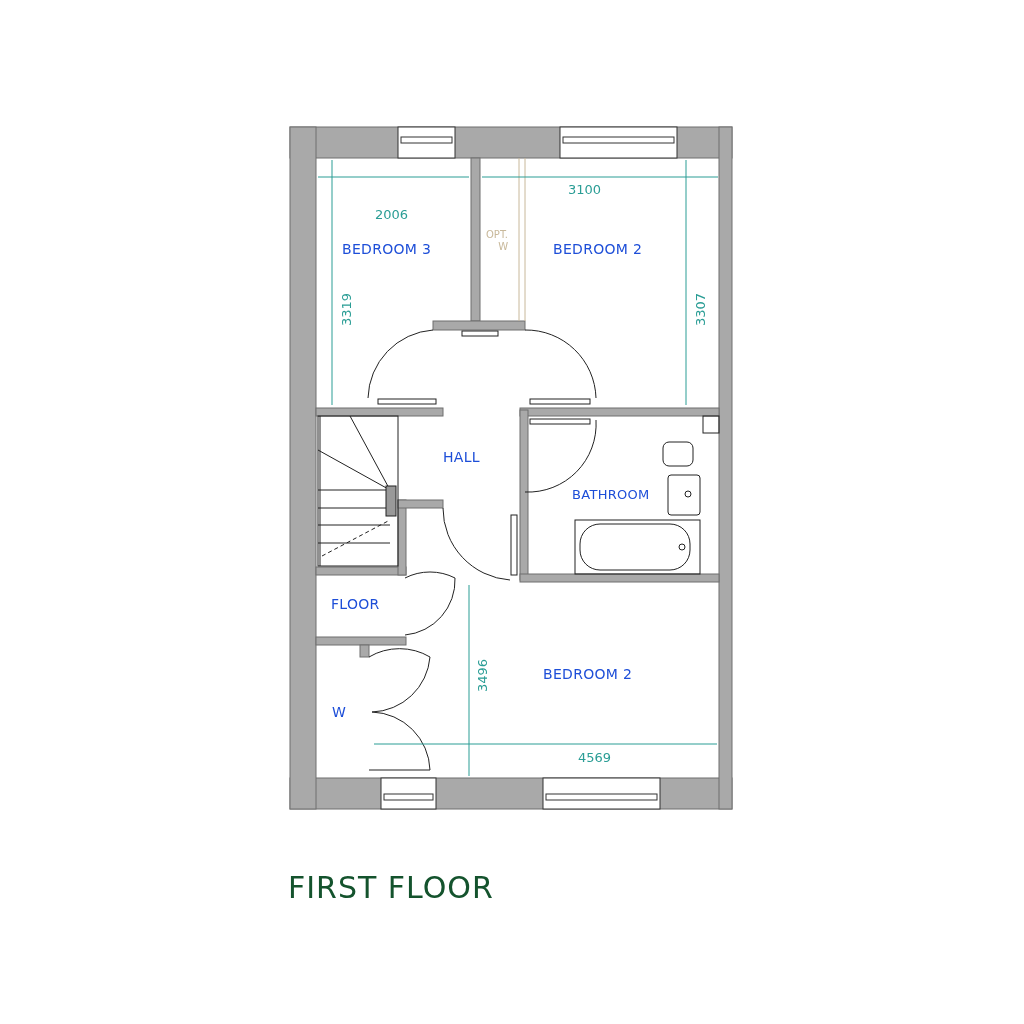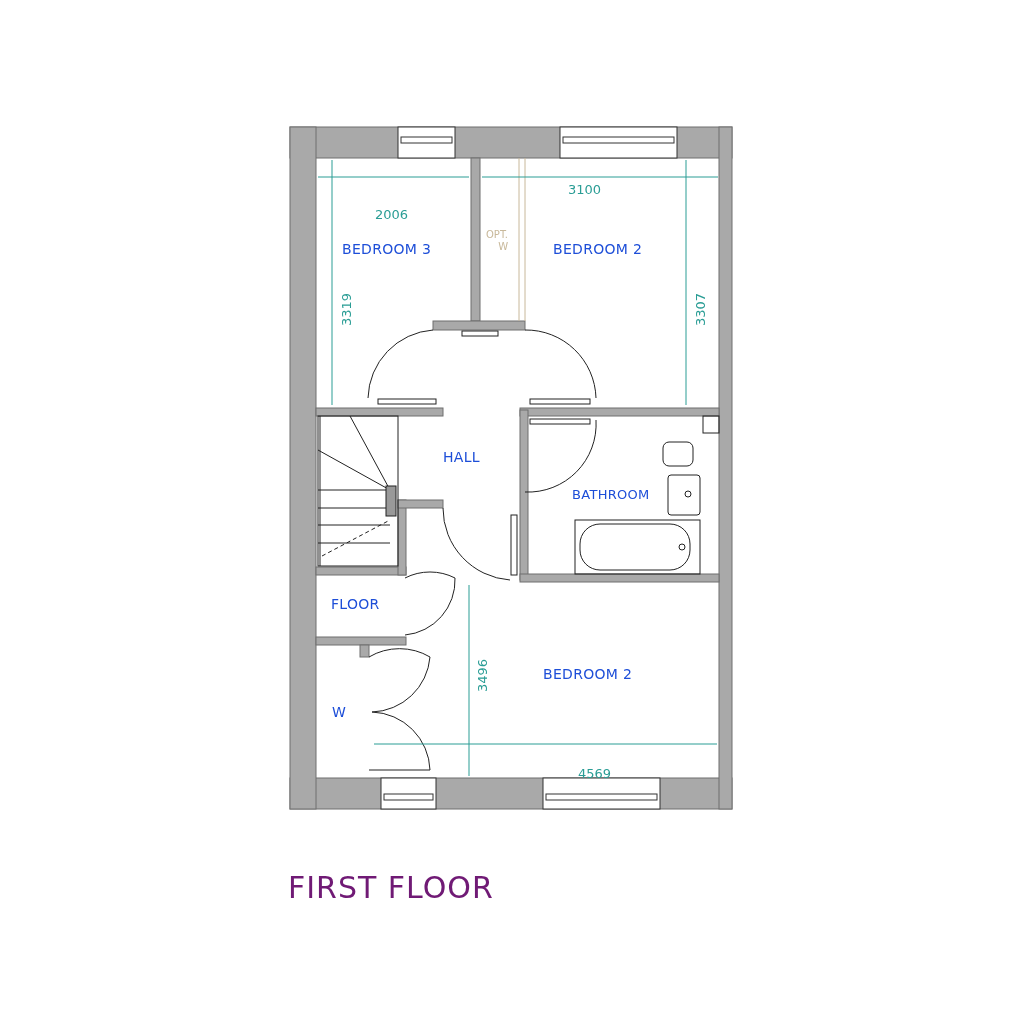--- a/index.html
+++ b/index.html
@@ -2,21 +2,21 @@
 <html><head>
 <meta charset="utf-8">
 <style>
   html,body{margin:0;padding:0;background:#ffffff;}
   body{width:1024px;height:1024px;position:relative;overflow:hidden;font-family:"DejaVu Sans","Liberation Sans",sans-serif;}
   #plan{position:absolute;left:0;top:0;width:1024px;height:1024px;}
   .room-label{position:absolute;font-size:14px;color:#1d4ed8;letter-spacing:0.3px;white-space:nowrap;text-align:right;}
   .dim{position:absolute;font-size:13px;color:#2a9d95;white-space:nowrap;}
   .dim.v{transform:rotate(-90deg);transform-origin:center center;}
   .opt{position:absolute;font-size:10px;color:#c8b89a;text-align:right;line-height:12px;}
-  .title{position:absolute;left:288px;top:870px;font-size:30px;color:#701a75;letter-spacing:1px;font-family:"DejaVu Sans","Liberation Sans",sans-serif;}
+  .title{position:absolute;left:288px;top:870px;font-size:30px;color:#14532d;letter-spacing:1px;font-family:"DejaVu Sans","Liberation Sans",sans-serif;}
 </style>
 </head>
 <body>
 
 <svg id="plan" viewBox="0 0 1024 1024" xmlns="http://www.w3.org/2000/svg">
 
   <g fill="#a9a9a9" stroke="#6f6f6f" stroke-width="1">
     <rect x="290" y="127" width="442" height="31"></rect>
     <rect x="290" y="778" width="442" height="31"></rect>
     <rect x="290" y="127" width="26" height="682"></rect>
@@ -111,21 +111,21 @@
 <div class="room-label" style="left:443px;top:449px;">HALL</div>
 <div class="room-label" style="left:572px;top:487px;font-size:13px;">BATHROOM</div>
 <div class="room-label" style="left:331px;top:596px;">FLOOR</div>
 <div class="room-label" style="left:332px;top:704px;">W</div>
 <div class="room-label" style="left:543px;top:666px;">BEDROOM 2</div>
 
 <div class="dim" style="left:375px;top:182px;margin-top:25px;">2006</div>
 <div class="dim" style="left:568px;top:182px;">3100</div>
 <div class="dim v" style="left:330px;top:302px;">3319</div>
 <div class="dim v" style="left:684px;top:302px;">3307</div>
-<div class="dim" style="left:578px;top:766px;">4569</div>
+<div class="dim" style="left:578px;top:750px;">4569</div>
 <div class="dim v" style="left:466px;top:668px;">3496</div>
 
 <div class="opt" style="left:486px;top:229px;">
   <div>OPT.</div>
   <div>W</div>
 </div>
 
 <div class="title">FIRST FLOOR</div>
 
 </body></html>

